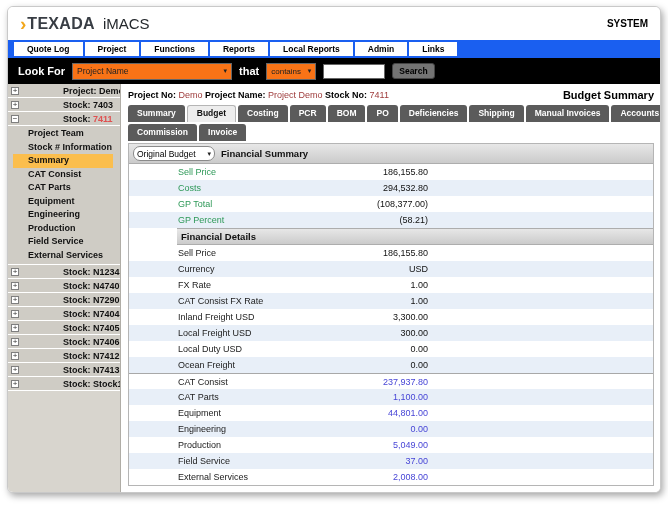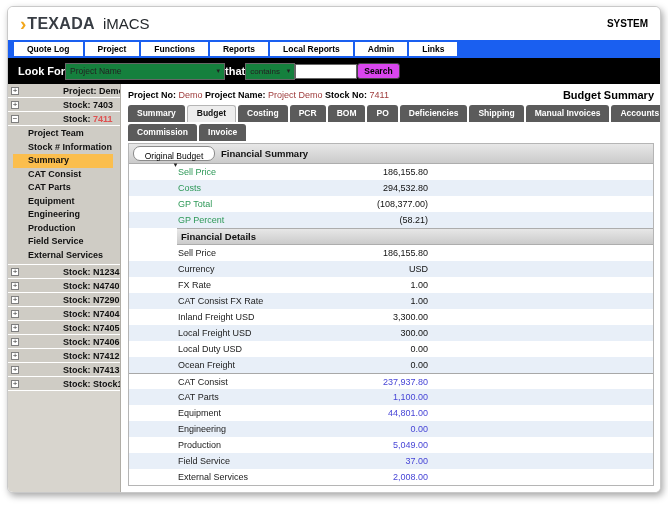--- a/index.html
+++ b/index.html
@@ -16,28 +16,28 @@
   .logo-chev { color:var(--c-logo-accent); font-weight:bold; font-size:19px; line-height:16px; margin-right:1px; }
   .logo-brand { color:#383d44; font-weight:bold; font-size:16px; letter-spacing:.3px; }
   .logo-app { color:#24282c; font-size:15px; margin-left:8px; font-weight:500; }
   .user { font-size:10px; font-weight:bold; color:#000; }
 
   
   .navbar { height:18px; background:var(--c-nav); display:flex; align-items:center; padding-left:6px; gap:2px; flex:none; }
   .nav-button { background:#fff; color:#000; font-size:8.5px; font-weight:bold; height:14px; line-height:14px; padding:0 13px; cursor:pointer; white-space:nowrap; }
 
   
-  .lookfor { height:26px; background:#000; display:flex; align-items:center; padding:0 10px; flex:none; }
+  .lookfor { height:26px; background:#000; display:flex; align-items:center; padding:0 10px; gap:7px; flex:none; }
   .lf-label,.that { color:#fff; font-weight:bold; font-size:11px; white-space:nowrap; }
-  .fake-select { background:#15803d; border:1px solid #666; height:17px; display:flex; align-items:center; justify-content:space-between; font-size:8.5px; color:#222; padding:0 4px; cursor:pointer; }
+  .fake-select { background:#f97316; border:1px solid #666; height:17px; display:flex; align-items:center; justify-content:space-between; font-size:8.5px; color:#222; padding:0 4px; cursor:pointer; }
   .fs-project { width:160px; }
   .fs-contains { width:50px; font-size:8px; }
   .sel-arrow { font-size:7px; color:#222; margin-left:3px; }
   .lf-input { width:62px; height:15px; border:1px solid #666; font-size:9px; padding:0 2px; }
-  .lf-search { background:#d946ef; border:1px solid #444; border-radius:3px; font-weight:bold; font-size:8.5px; height:16px; padding:0 6px; cursor:pointer; font-family:inherit; }
+  .lf-search { background:#737373; border:1px solid #444; border-radius:3px; font-weight:bold; font-size:8.5px; height:16px; padding:0 6px; cursor:pointer; font-family:inherit; }
 
   
   .app-body { flex:1; display:flex; overflow:hidden; }
   .sidebar { width:113px; background:#d8d5ce; border-right:1px solid #b0ada6; flex:none; overflow:hidden; }
   .tree-node { height:14px; background:#cfccc5; border-bottom:1px solid #fff; display:flex; align-items:center; padding-left:3px; cursor:pointer; }
   .tree-toggle { width:8px; height:8px; background:#fff; border:1px solid #7f7f7f; font-size:8px; line-height:6px; text-align:center; color:#333; margin-right:4px; flex:none; cursor:pointer; }
   .tree-node-label { font-size:9px; font-weight:bold; color:#111; white-space:nowrap;padding-left:40px; }
   .red { color:var(--c-red); }
   .tree-children { background:#cfccc5; border-bottom:1px solid #fff; padding:1px 0 2px; }
   .tree-child { height:13.5px; line-height:13.5px; padding-left:20px; font-size:9px; font-weight:bold; color:#111; cursor:pointer; white-space:nowrap; }
@@ -51,21 +51,21 @@
   .crumb-value { color:var(--c-maroon); }
   .page-title { font-size:11px; font-weight:bold; color:#000; white-space:nowrap; }
 
   .tabs { display:flex; gap:2px; margin-bottom:2px; flex:none; }
   .tab { background:#5b5b5b; color:#fff; font-size:8.5px; font-weight:bold; height:17px; line-height:17px; padding:0 9px; border-radius:3px 3px 0 0; cursor:pointer; white-space:nowrap; }
   .tab.active { background:#ededed; color:#111; border:1px solid #b5b5b5; border-bottom:none; line-height:15px; }
 
   .content-box { border:1px solid #b5b5b5; flex:none; background:#fff; }
   .section-header { height:20px; background:linear-gradient(#e7e7e7,#cbcbcb); border-bottom:1px solid #adadad; display:flex; align-items:center; padding:0 4px; gap:6px; }
   .section-header.details { height:17px; border-top:1px solid #adadad;margin-left:48px; }
-  .budget-select { width:82px; height:15px; font-size:8.5px; background:#fff; border:1px solid #8a8a8a; border-radius:7px; display:flex; justify-content:space-between; align-items:center; padding:4px 3px; cursor:pointer;flex-direction:column; }
+  .budget-select { width:82px; height:15px; font-size:8.5px; background:#fff; border:1px solid #8a8a8a; border-radius:7px; display:flex; justify-content:space-between; align-items:center; padding:4px 3px; cursor:pointer; }
   .section-title { font-size:9.5px; font-weight:bold; color:#111; }
 
   .trow { height:16px; display:flex; align-items:center; }
   .trow.alt { background:var(--c-rowblue); }
   .trow.sep { border-top:1px solid #a8a8a8; }
   .tlabel { width:142px; padding-left:6px; font-size:9px; color:#222; white-space:nowrap;margin-left:43px; }
   .tlabel.green { color:var(--c-green); }
   .tvalue { width:114px; text-align:right; font-size:9px; color:#111; }
   .tvalue.link { color:var(--c-link); cursor:pointer; }
   .tfill { flex:1; }

